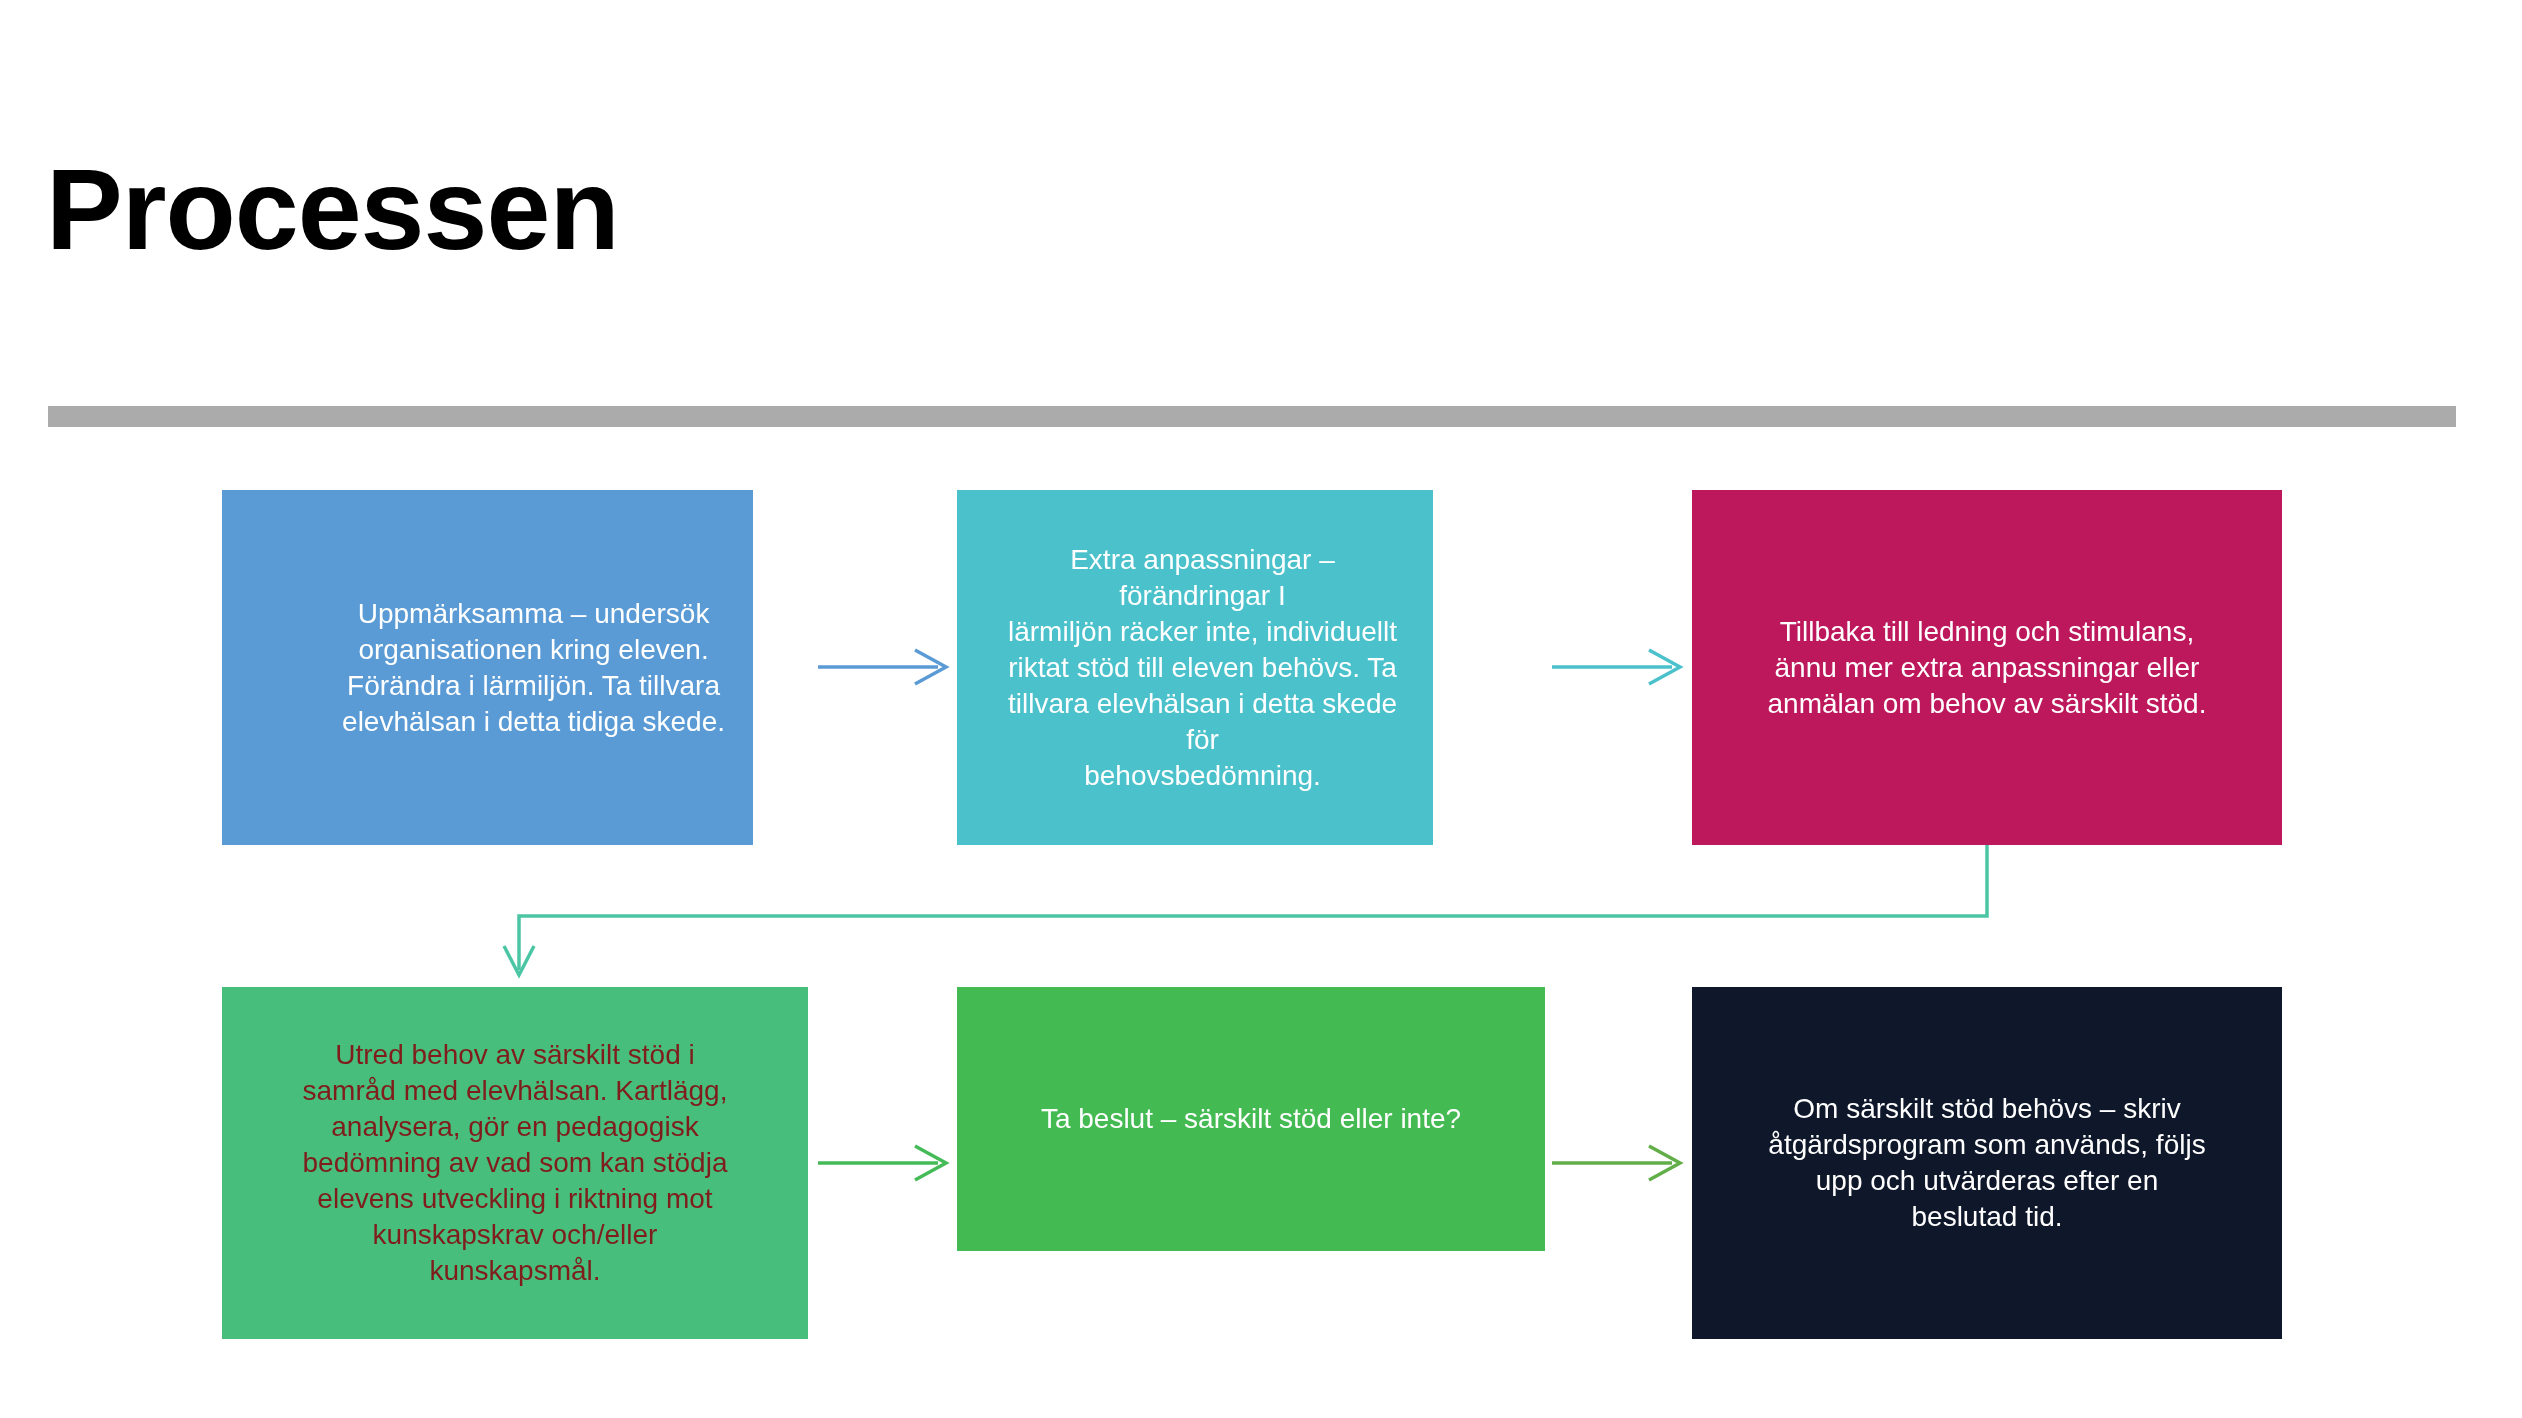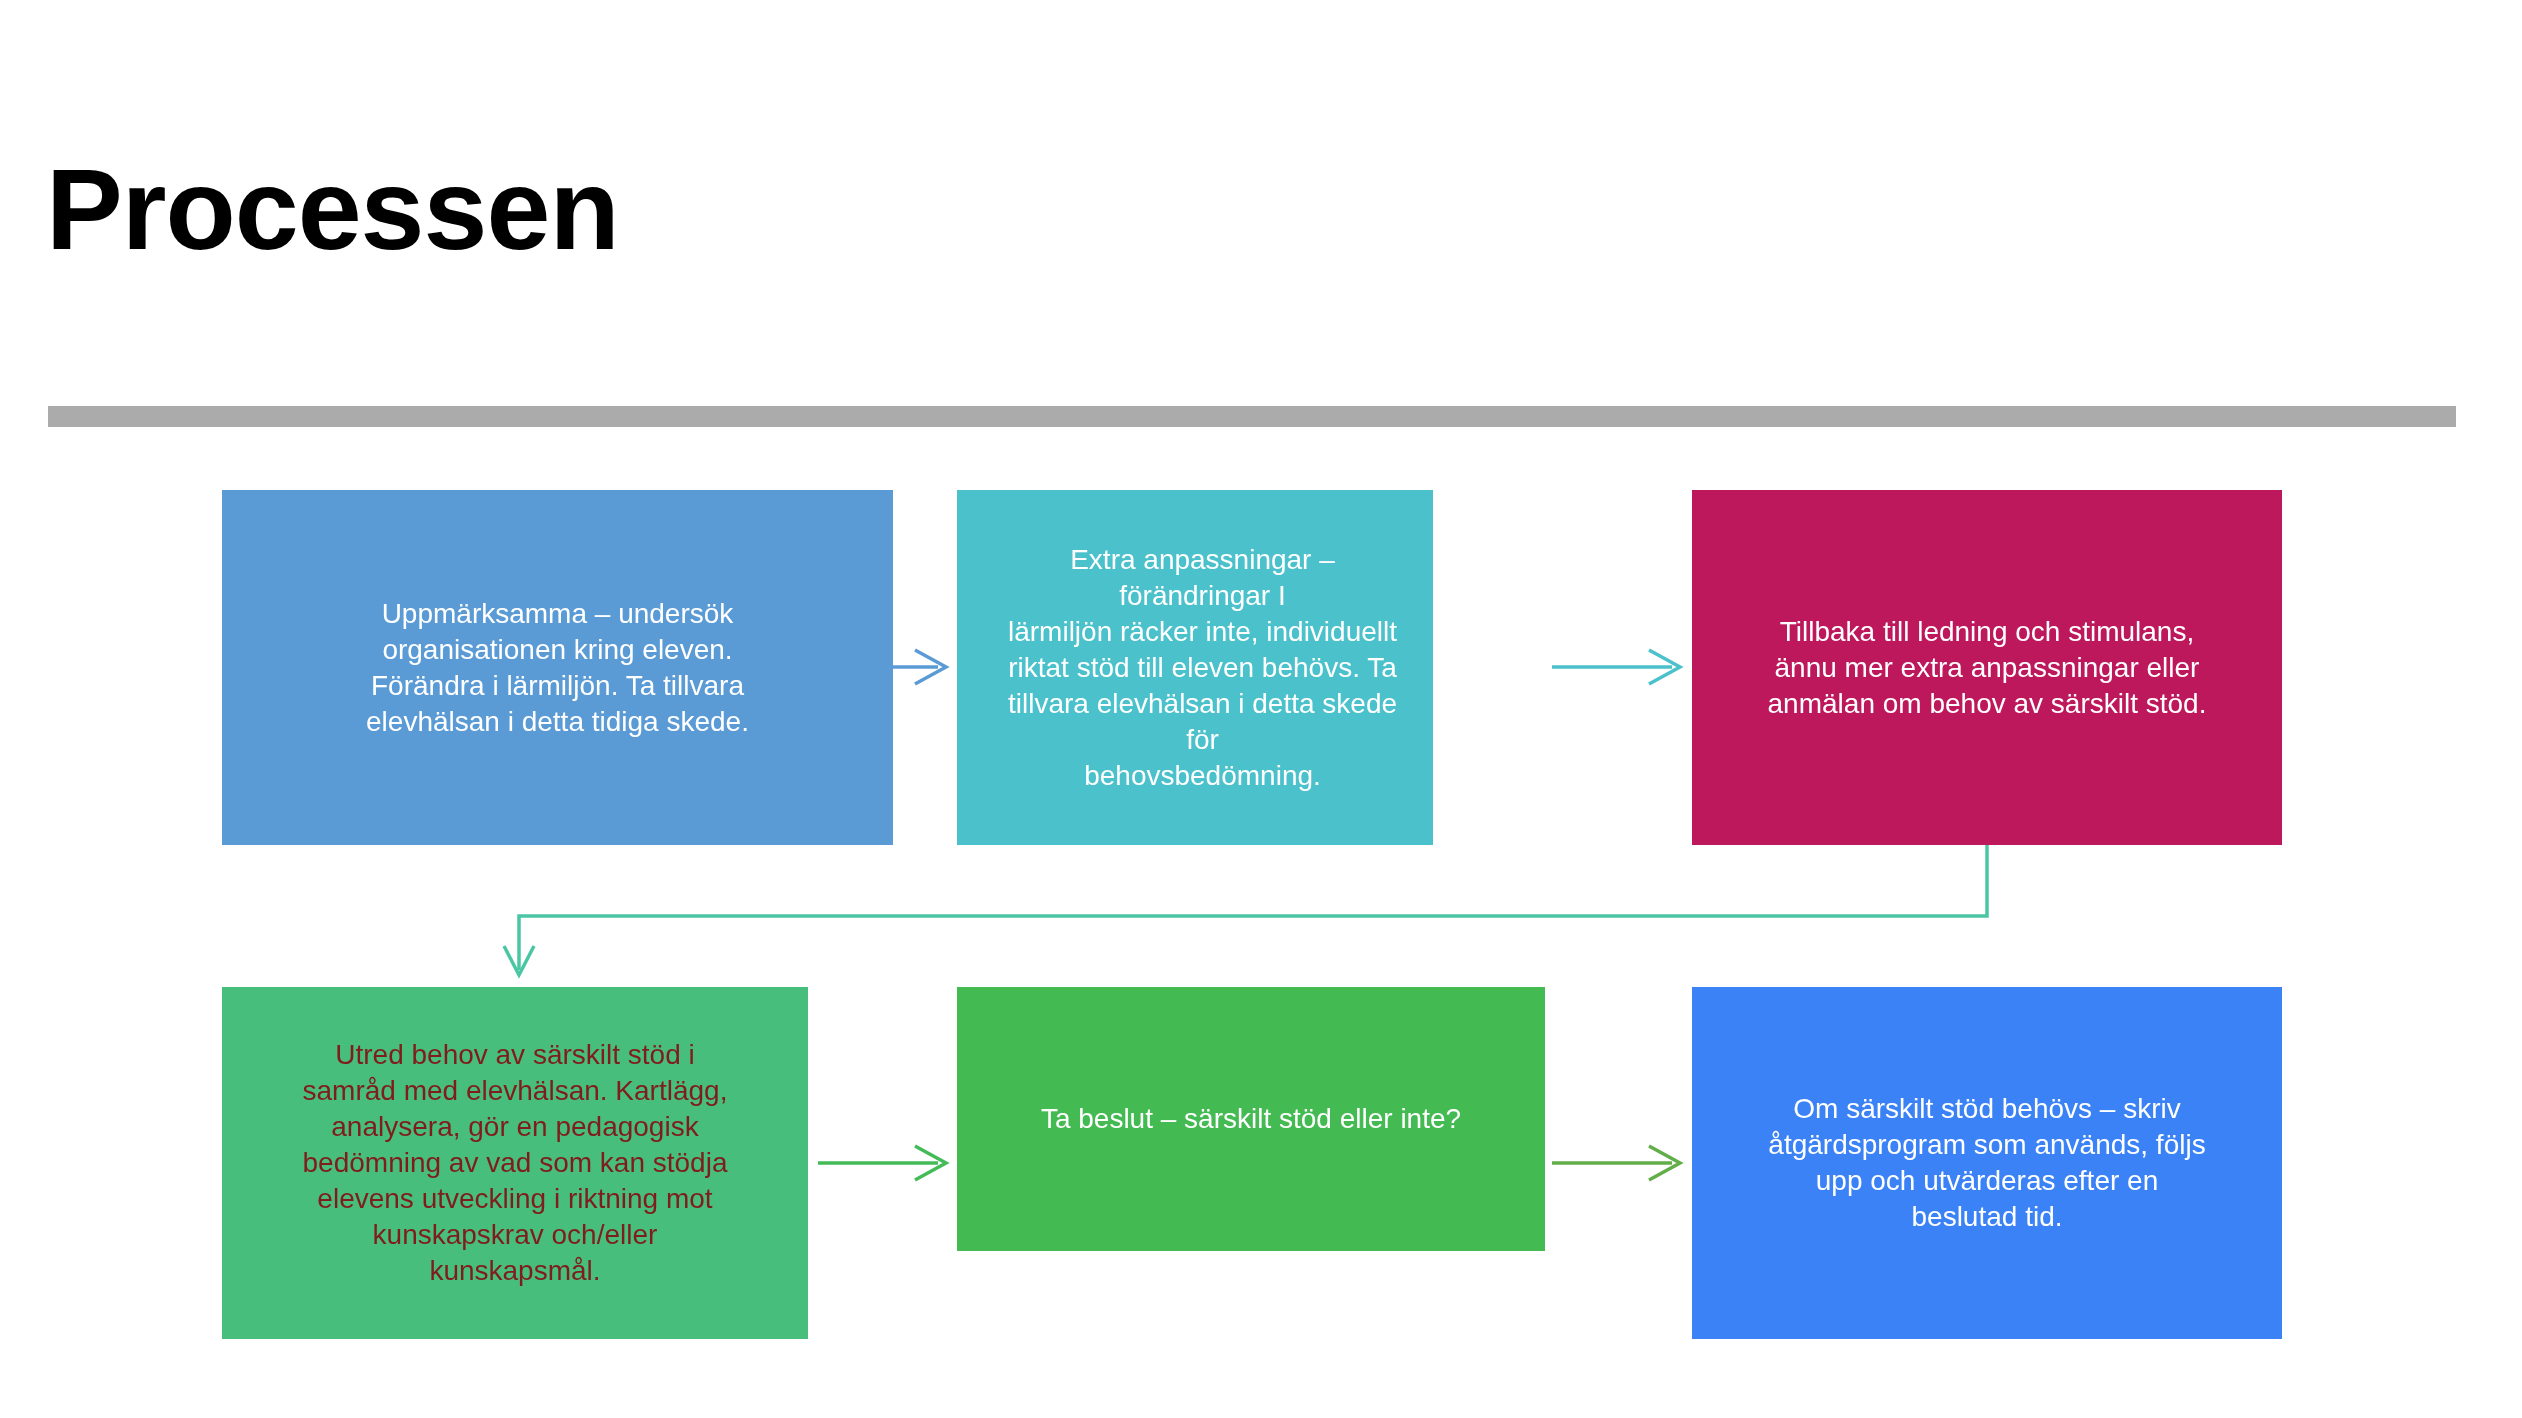--- a/index.html
+++ b/index.html
@@ -43,21 +43,21 @@
     padding: 10px 28px;
   }
   .flow-box .box-text {
     color: #ffffff;
     font-size: 28px;
     line-height: 36px;
     text-align: center;
     white-space: pre-line;
   }
   
-  .box-1 { left: 222px;  top: 490px; width: 671px; height: 355px; }
+  .box-1 { left: 222px;  top: 490px; width: 531px; height: 355px; justify-content: flex-end; }
   .box-2 { left: 957px;  top: 490px; width: 476px; height: 355px; padding-left: 43px; }
   .box-3 { left: 1692px; top: 490px; width: 590px; height: 355px; }
   
   .box-4 { left: 222px;  top: 987px; width: 586px; height: 352px; }
   .box-5 { left: 957px;  top: 987px; width: 588px; height: 264px; }
   .box-6 { left: 1692px; top: 987px; width: 590px; height: 352px; }
 
   .connector-layer {
     position: absolute;
     left: 0;
@@ -139,20 +139,20 @@
 bedömning av vad som kan stödja
 elevens utveckling i riktning mot
 kunskapskrav och/eller
 kunskapsmål.</span>
   </div>
 
   <div class="flow-box box-5" style="background-color: rgb(68, 186, 82);">
     <span class="box-text" style="color: rgb(255, 255, 255);">Ta beslut – särskilt stöd eller inte?</span>
   </div>
 
-  <div class="flow-box box-6" style="background-color: #3b82f6;">
+  <div class="flow-box box-6" style="background-color: #0f172a;">
     <span class="box-text" style="color: rgb(255, 255, 255);">Om särskilt stöd behövs – skriv
 åtgärdsprogram som används, följs
 upp och utvärderas efter en
 beslutad tid.</span>
   </div>
 
 </div>
 
 </body></html>

